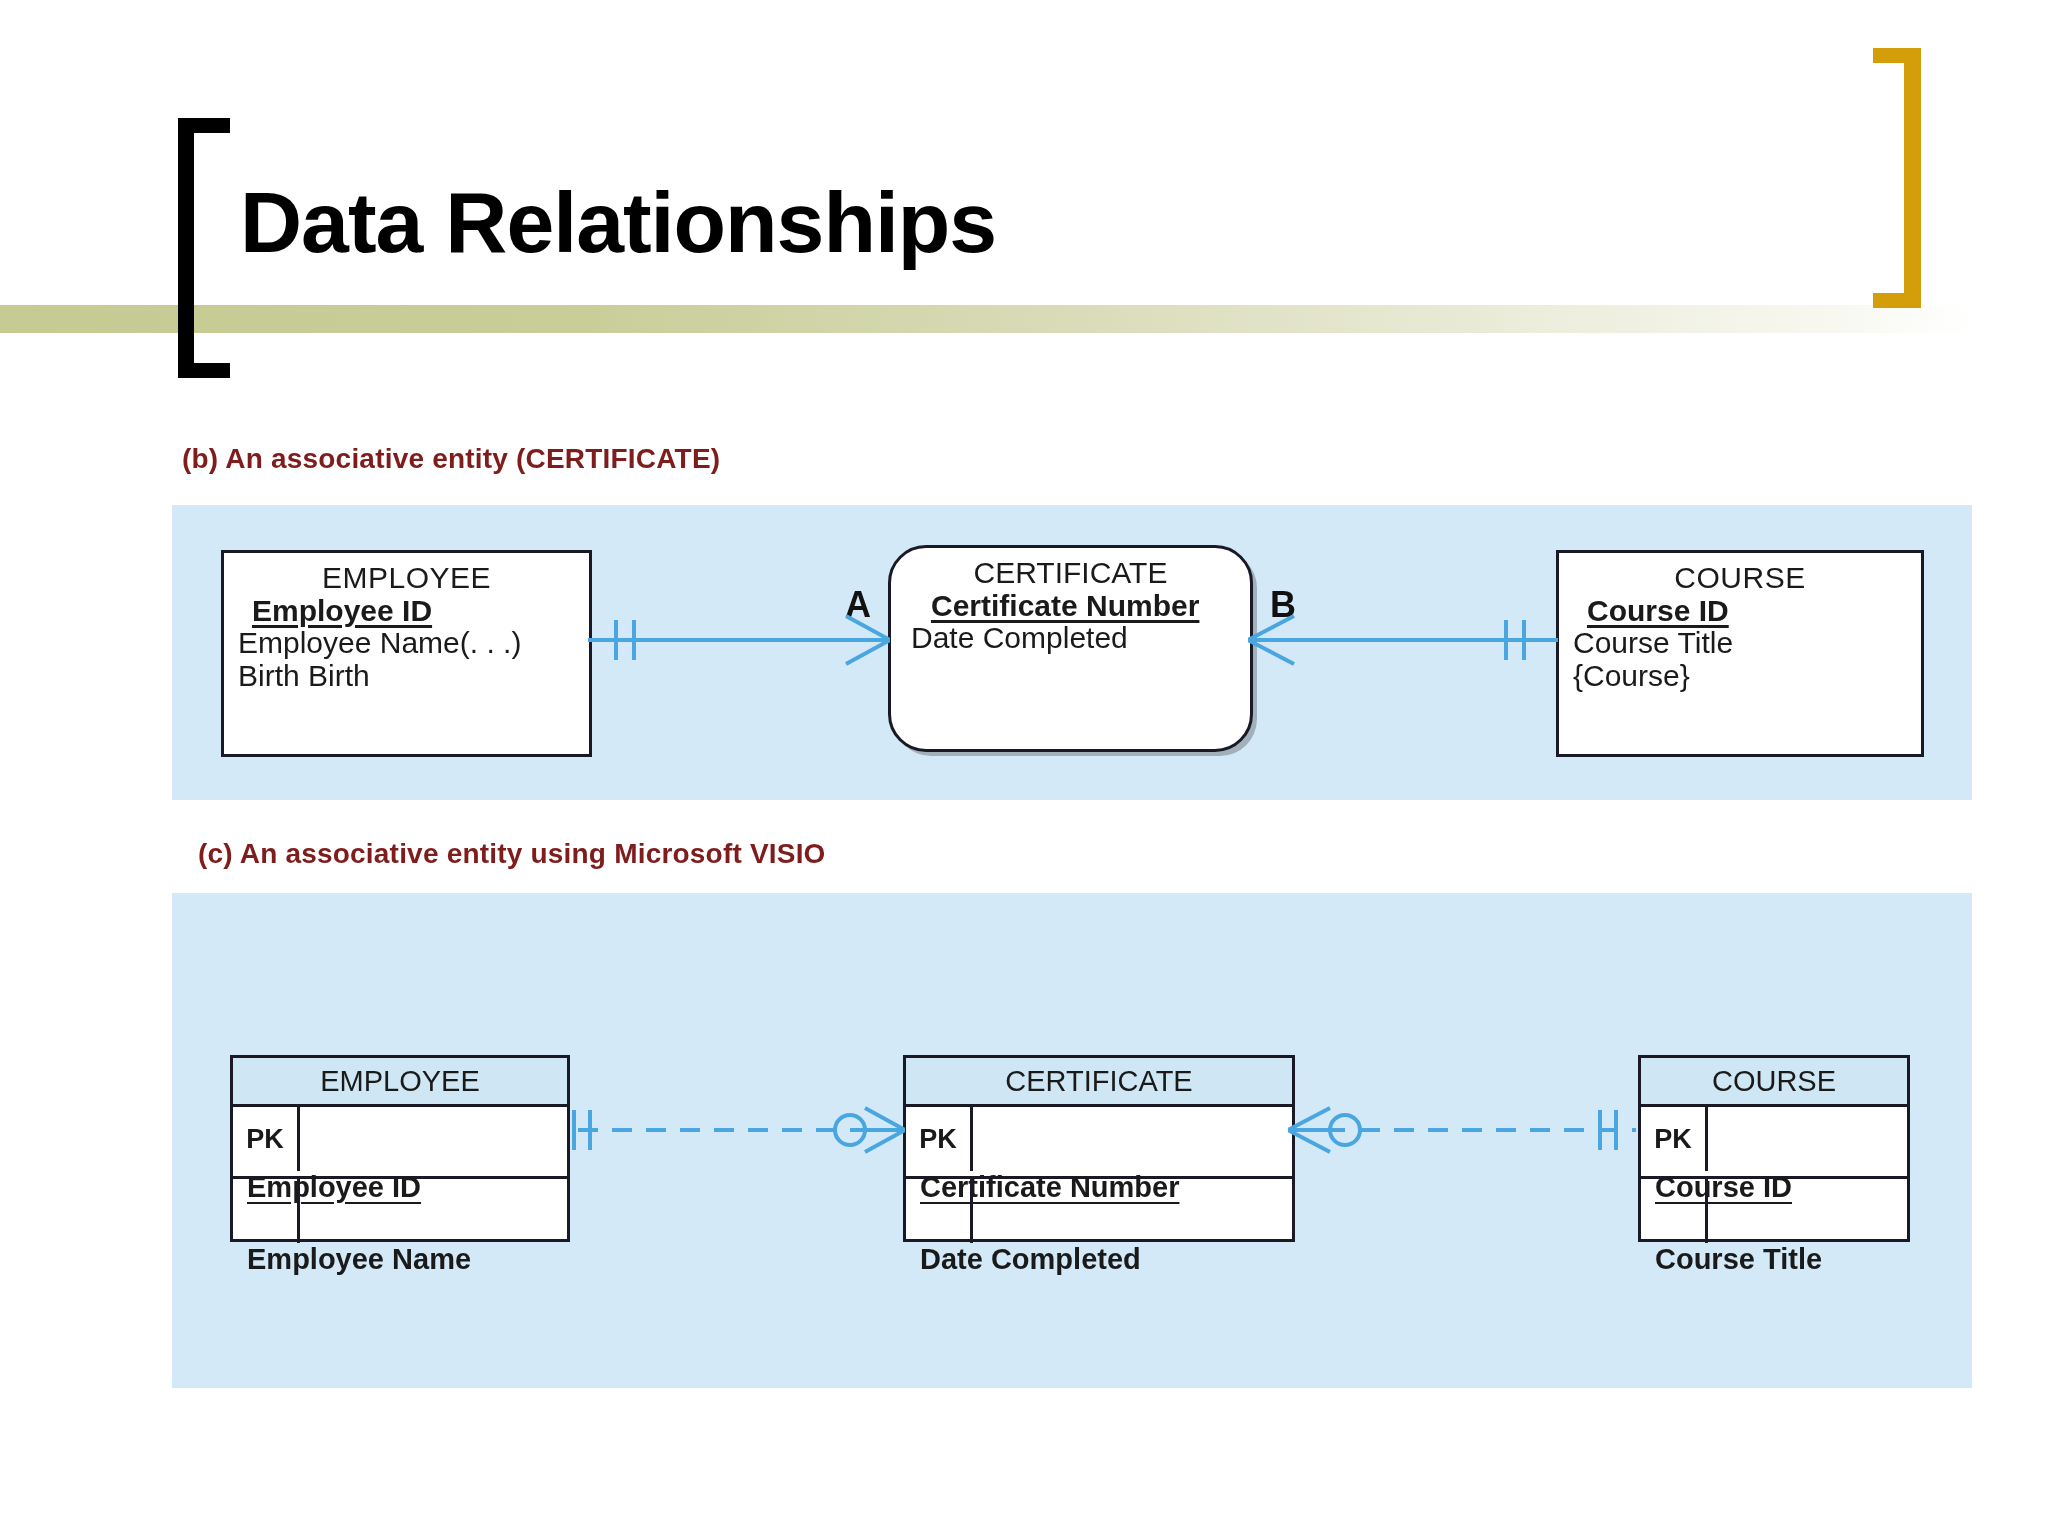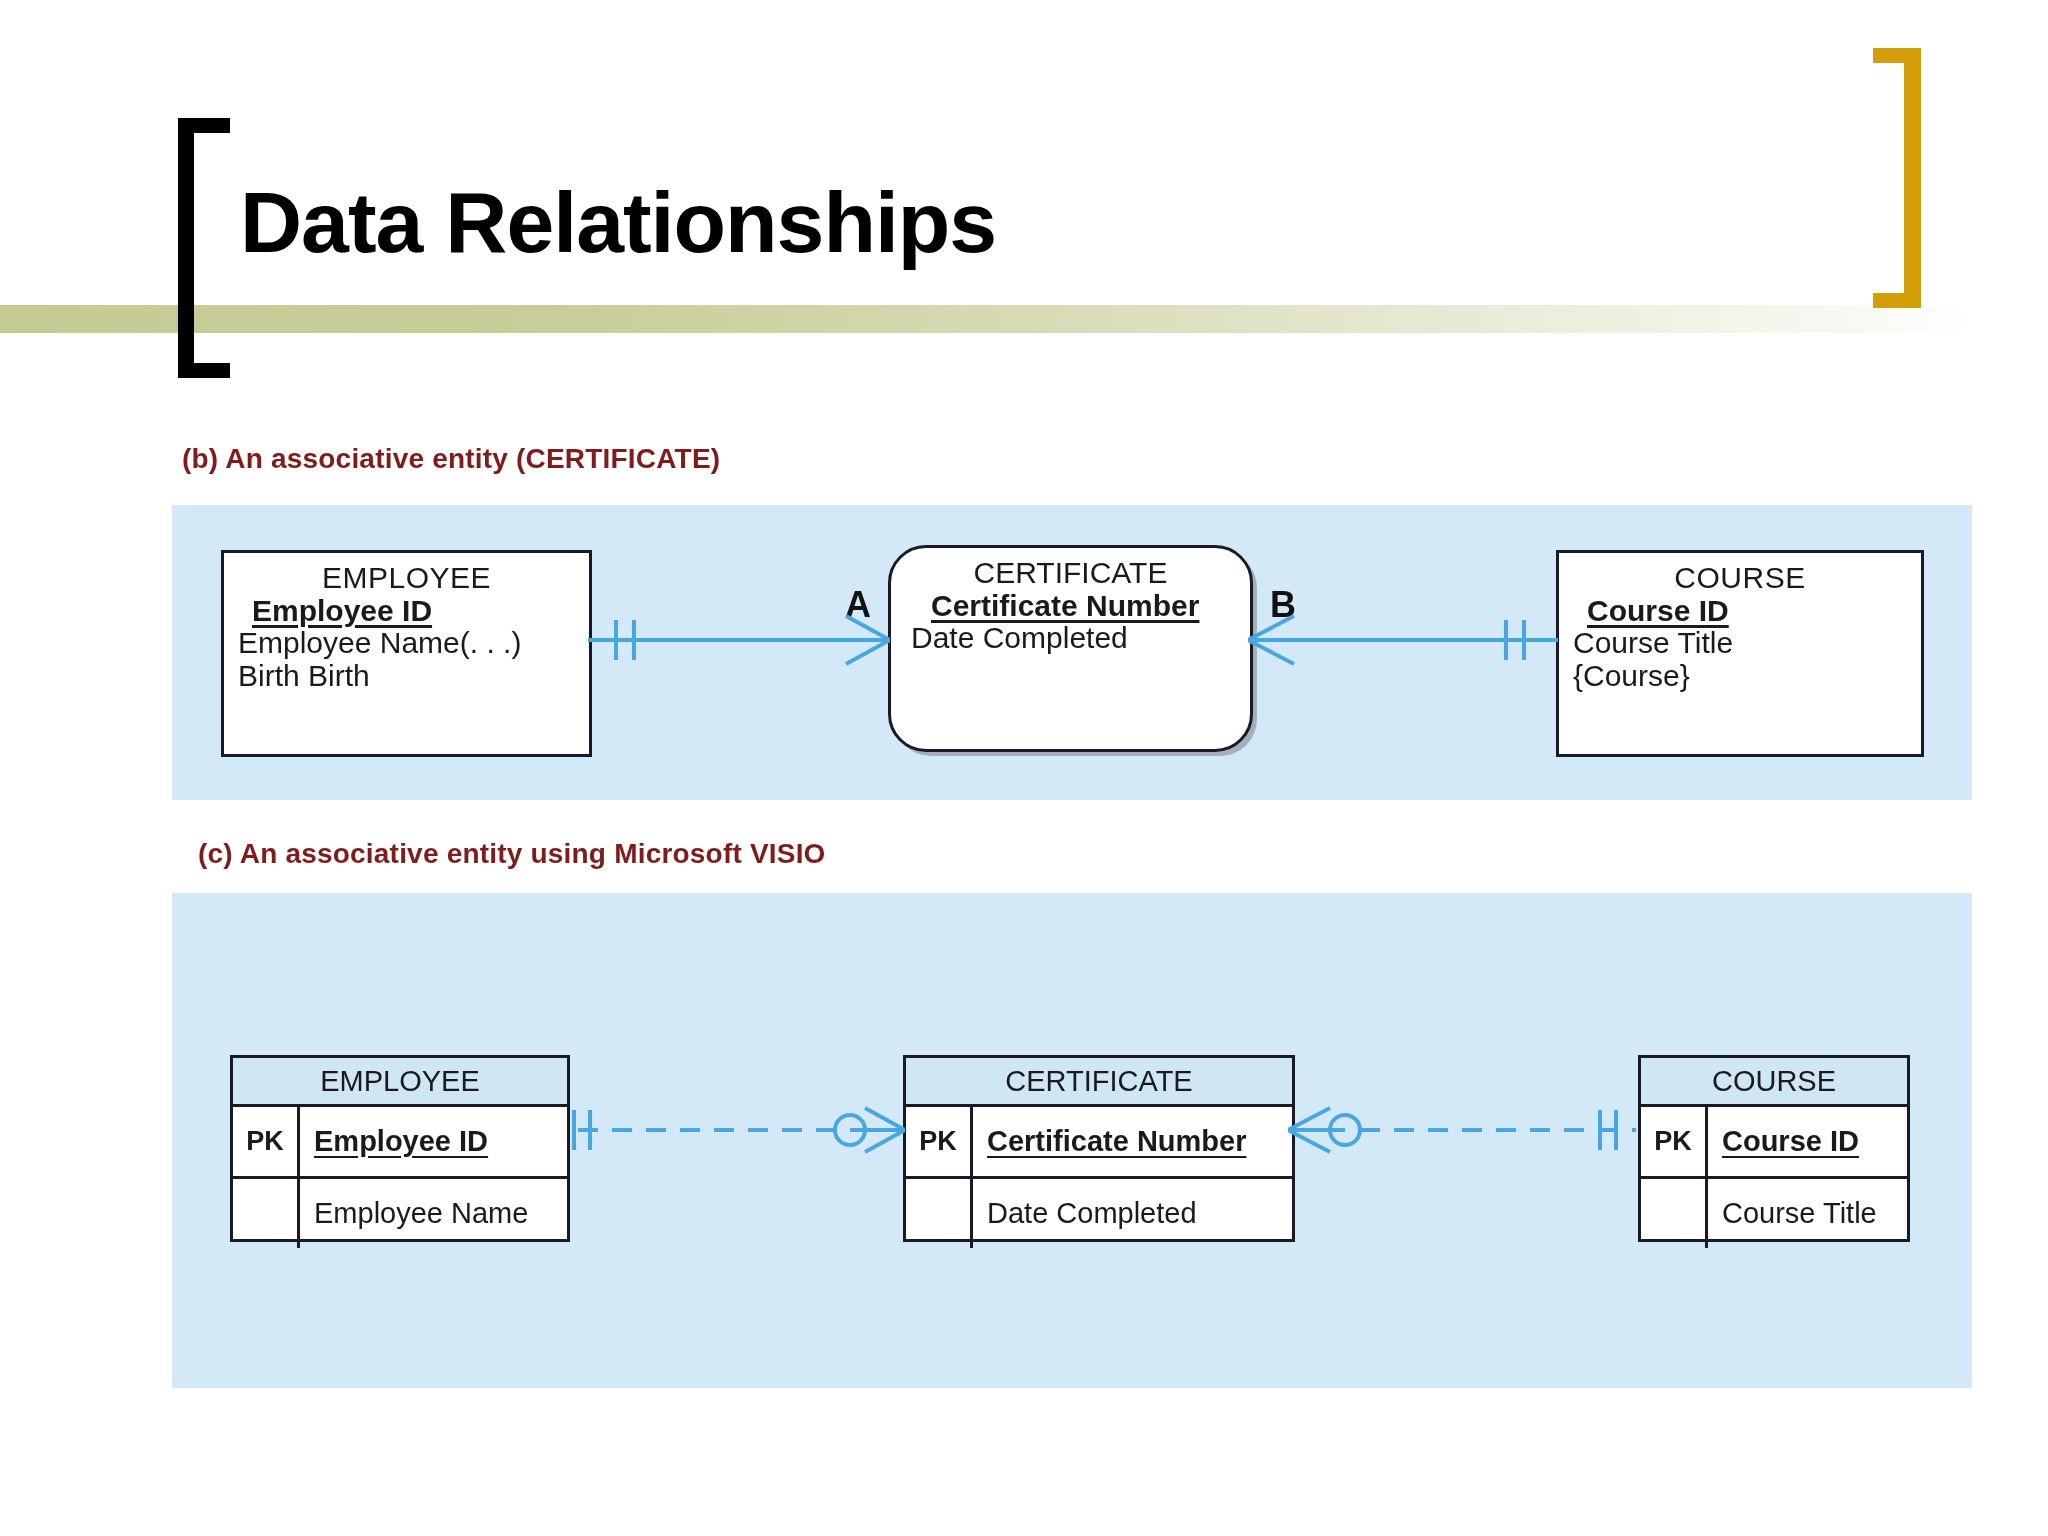--- a/index.html
+++ b/index.html
@@ -108,30 +108,30 @@
   
   .visio{
     position:absolute;background:#ffffff;
     border:3px solid #1a1a26;box-sizing:border-box;
   }
   .visio .vhead{
     background:#cfe7f5;border-bottom:3px solid #1a1a26;
     text-align:center;font-size:29px;color:#1a1a1a;
     height:46px;line-height:46px;
   }
-  .vrow{display:flex;height:69px;}
+  .vrow{display:flex;height:69px;flex-direction:column;}
   .vrow.top{border-bottom:3px solid #1a1a26;}
   .vkey{
     width:64px;flex:0 0 64px;border-right:3px solid #1a1a26;
     display:flex;align-items:center;justify-content:center;
     font-size:27px;font-weight:bold;color:#1a1a1a;
   }
   .vval{
     flex:1;display:flex;align-items:center;
-    padding-left:14px;font-size:29px;color:#1a1a1a;white-space:nowrap;
+    padding-left:14px;font-size:29px;color:#1a1a1a;white-space:nowrap;font-weight:bold;
   }
   .vval.pk{font-weight:bold;}
   .vval.pk span{text-decoration:underline;text-underline-offset:5px;}
 
   #visio-employee{left:230px;top:1055px;width:340px;height:187px;}
   #visio-certificate{left:903px;top:1055px;width:392px;height:187px;}
   #visio-course{left:1638px;top:1055px;width:272px;height:187px;}
 </style>
 </head>
 <body>

